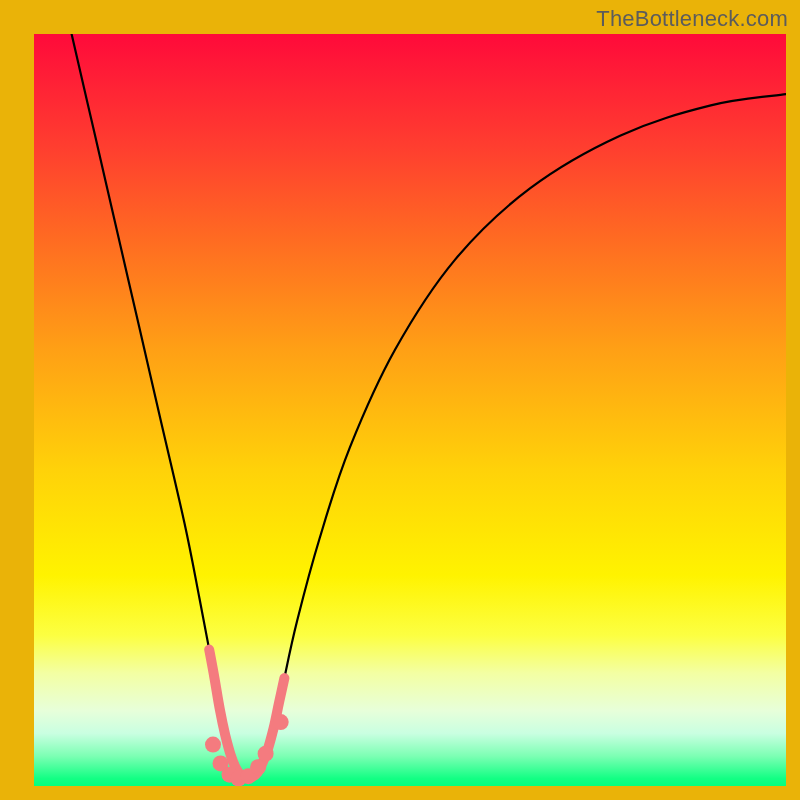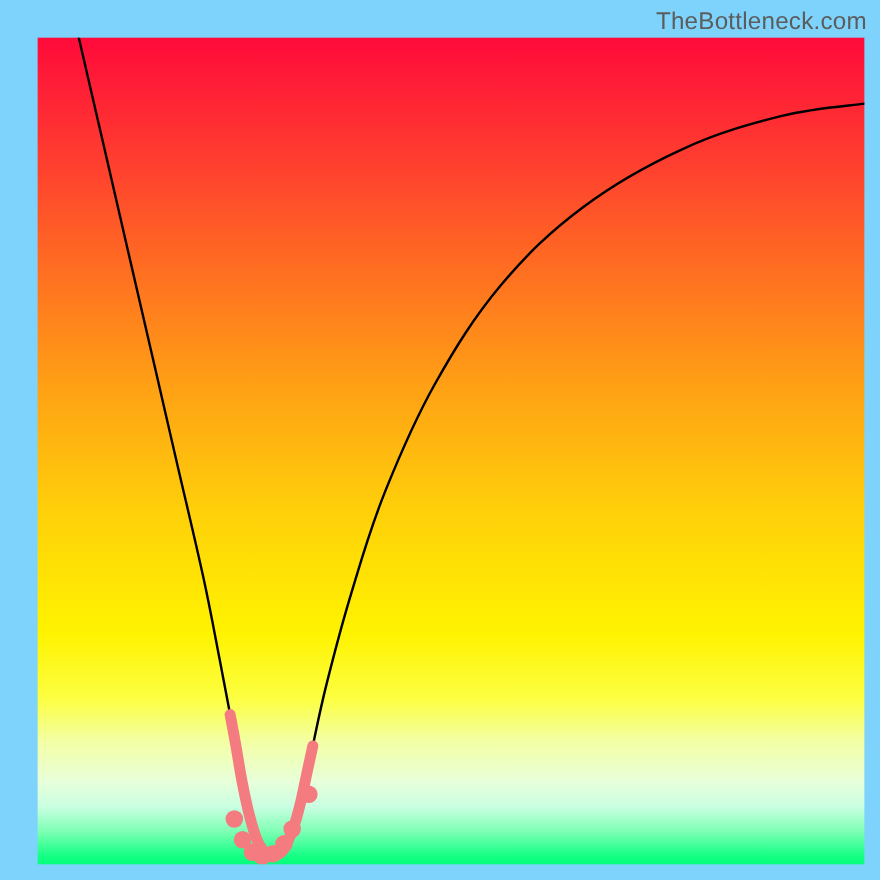--- a/index.html
+++ b/index.html
@@ -10,21 +10,21 @@
     background: #000;
     font-family: Arial, Helvetica, sans-serif;
     overflow: hidden;
   }
   .frame {
     position: absolute;
     left: 0;
     top: 0;
     width: 800px;
     height: 800px;
-    background: #7dd3fc;
+    background: #eab308;
   }
   .plot {
     position: absolute;
     left: 34px;
     top: 34px;
     width: 752px;
     height: 752px;
     overflow: hidden;
     
   }

